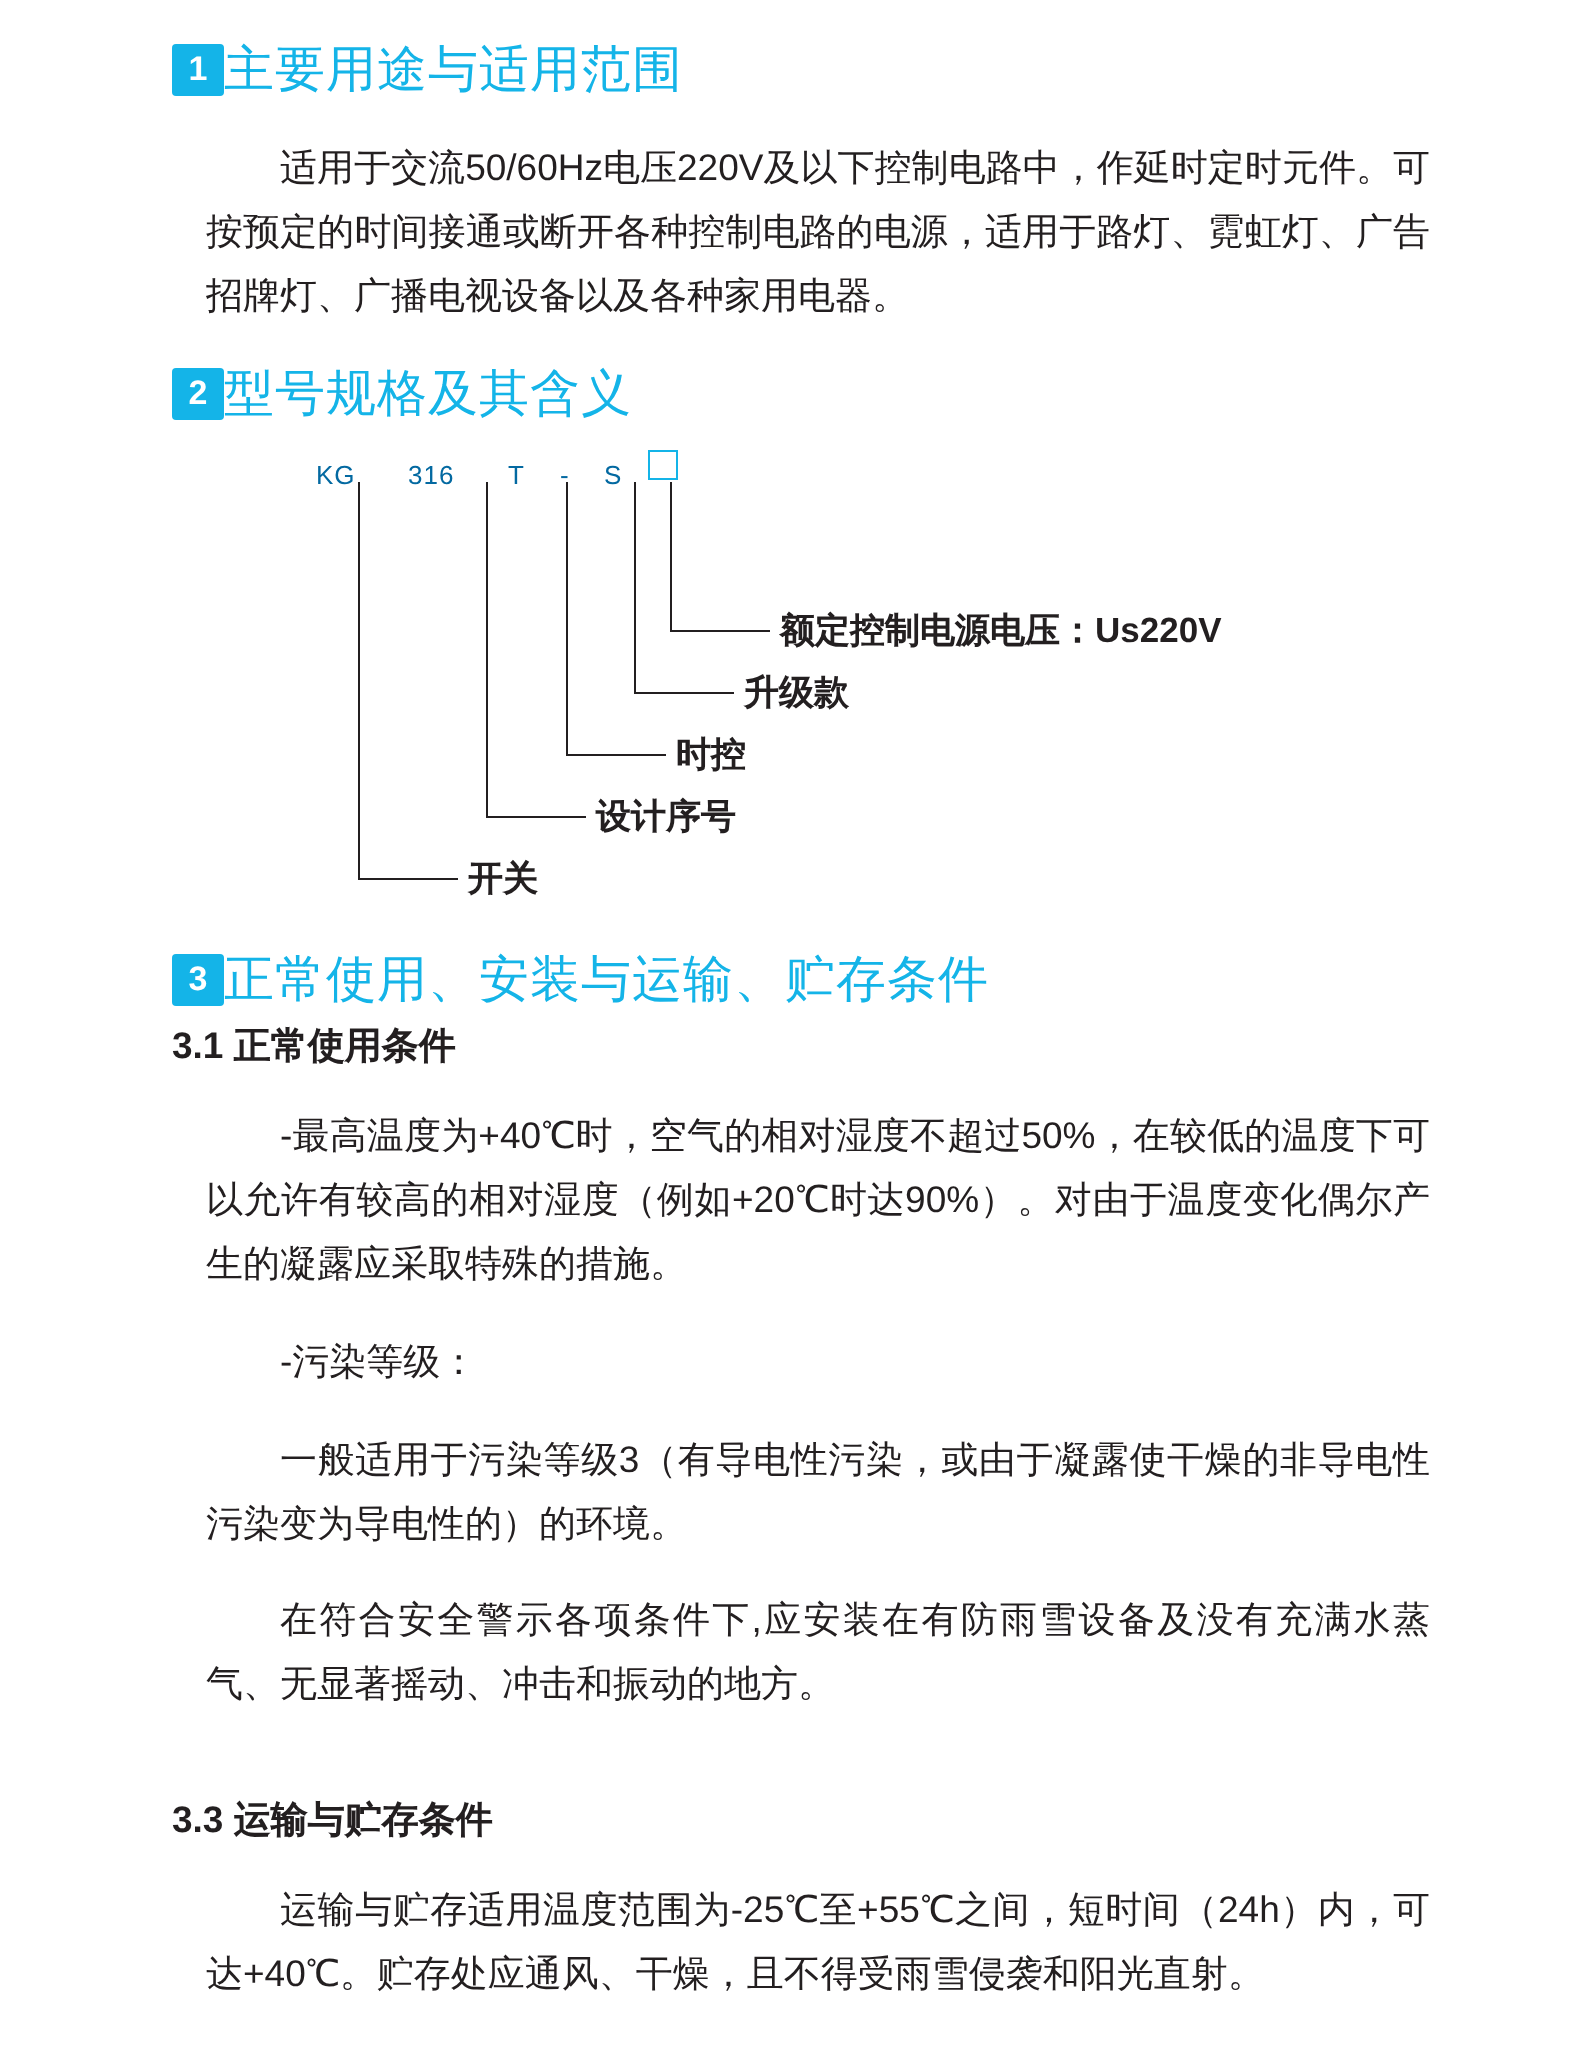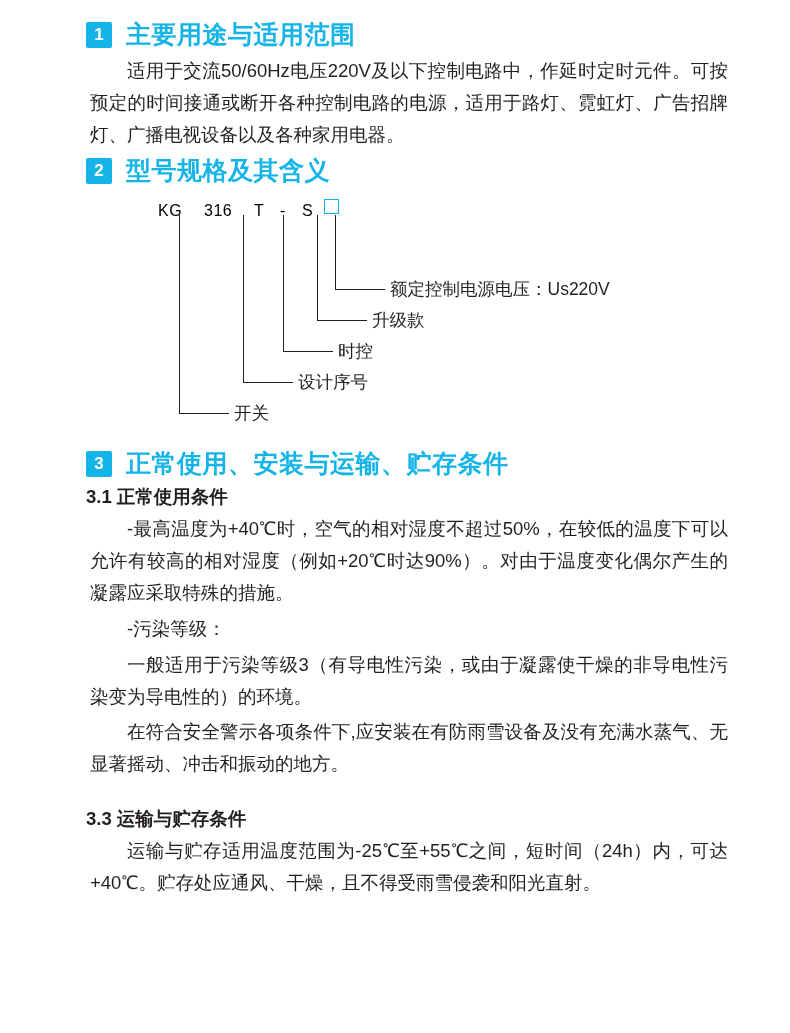--- a/index.html
+++ b/index.html
@@ -34,52 +34,52 @@
     background: #14b4e8;
     color: #ffffff;
     font-size: 17px;
     font-weight: bold;
     line-height: 26px;
     text-align: center;
     border-radius: 2px;
     flex: none;
   }
   .sec-title {
-    margin-left: 14px;
+    margin-left: 0;
     font-size: 25px;
-    font-weight: bold;
+    font-weight: normal;
     color: #14b4e8;
     letter-spacing: 0.5px;
     white-space: nowrap;
   }
 
   
   p.body {
-    margin: 4px;
+    margin: 17px;
     font-size: 18.5px;
     line-height: 1.72;
     color: #231f20;
     text-align: justify;
   }
   p.indent { text-indent: 2em; }
   .sec1-body { margin-top: 10px; margin-bottom: 18px; }
 
   
   .model-block {
     position: relative;
     height: 250px;
     margin-top: 4px;
   }
   .model-code {
     position: absolute;
     top: 8px;
     left: 72px;
-    font-size: 16px;
+    font-size: 13px;
     letter-spacing: 0.5px;
-    color: #000000;
+    color: #0369a1;
     white-space: nowrap;
   }
   .model-code span { display: inline-block; }
   .mc-kg   { width: 46px; }
   .mc-316  { width: 50px; }
   .mc-t    { width: 26px; }
   .mc-dash { width: 22px; }
   .mc-s    { width: 22px; }
   .mc-box  {
     width: 13px;
@@ -90,20 +90,21 @@
   .lead {
     position: absolute;
     border-left: 1.4px solid #231f20;
     border-bottom: 1.4px solid #231f20;
   }
   .lead-label {
     position: absolute;
     font-size: 17.5px;
     color: #231f20;
     white-space: nowrap;
+    font-weight: bold;
   }
 
   
   .sub-head {
     margin: 2px 0 0 0;
     font-size: 18.5px;
     font-weight: bold;
     color: #231f20;
   }
   .sec3-title-wrap { margin-top: 6px; }

